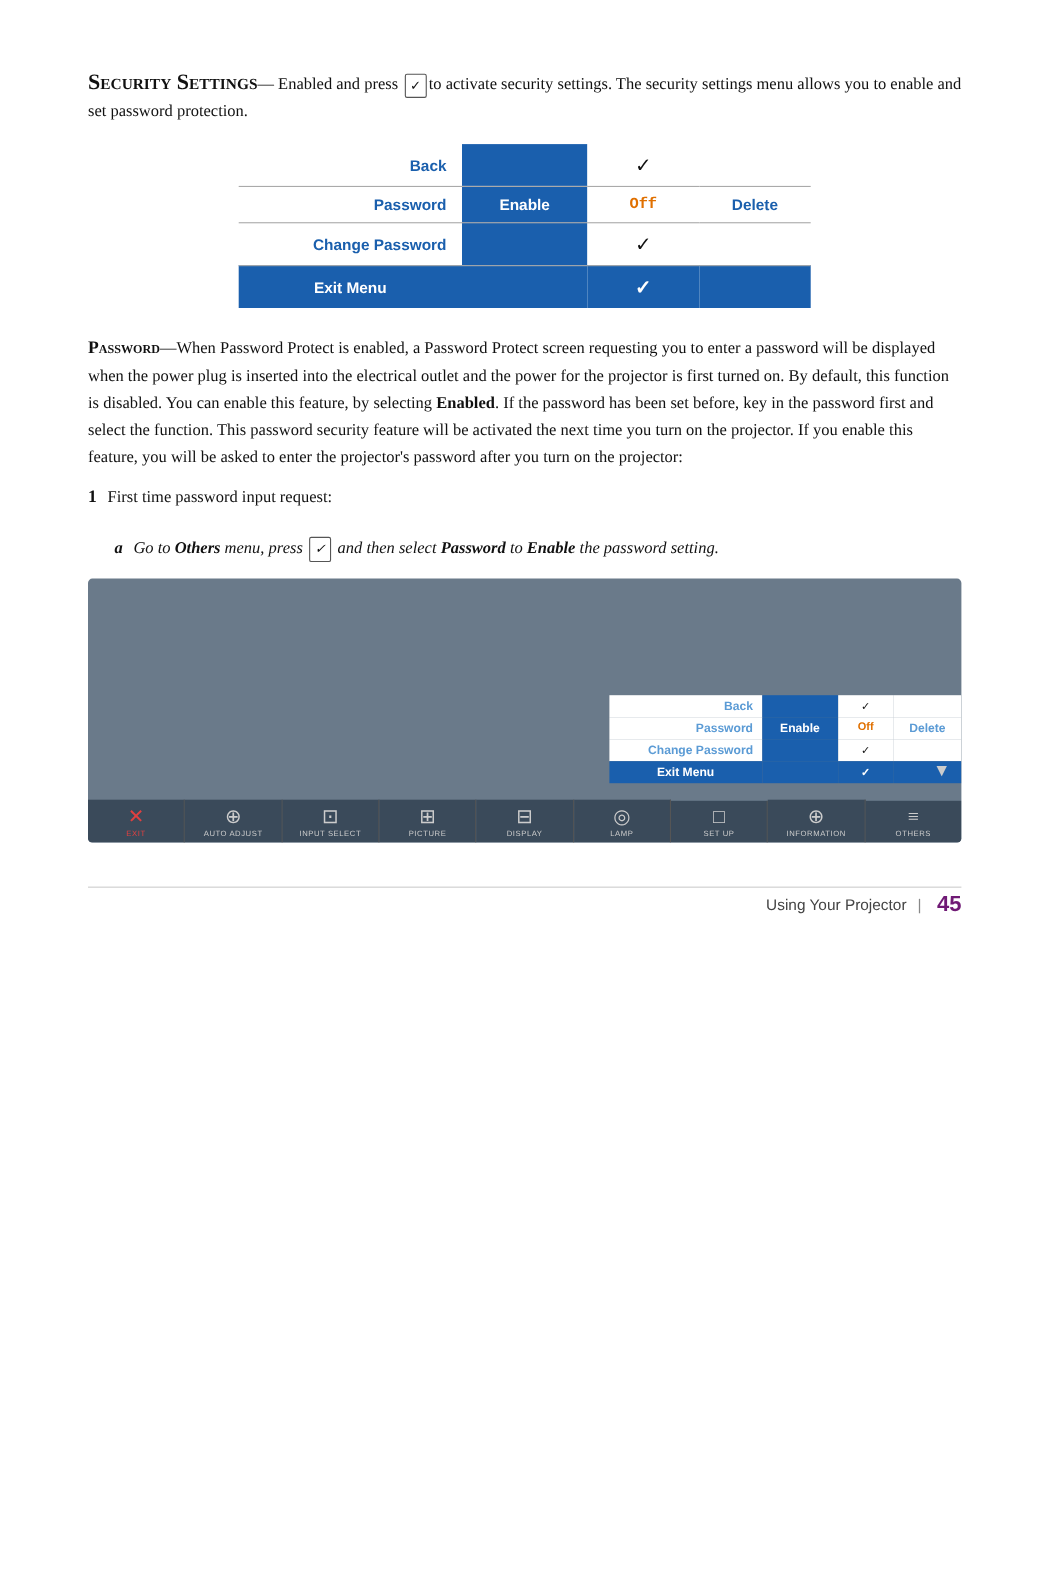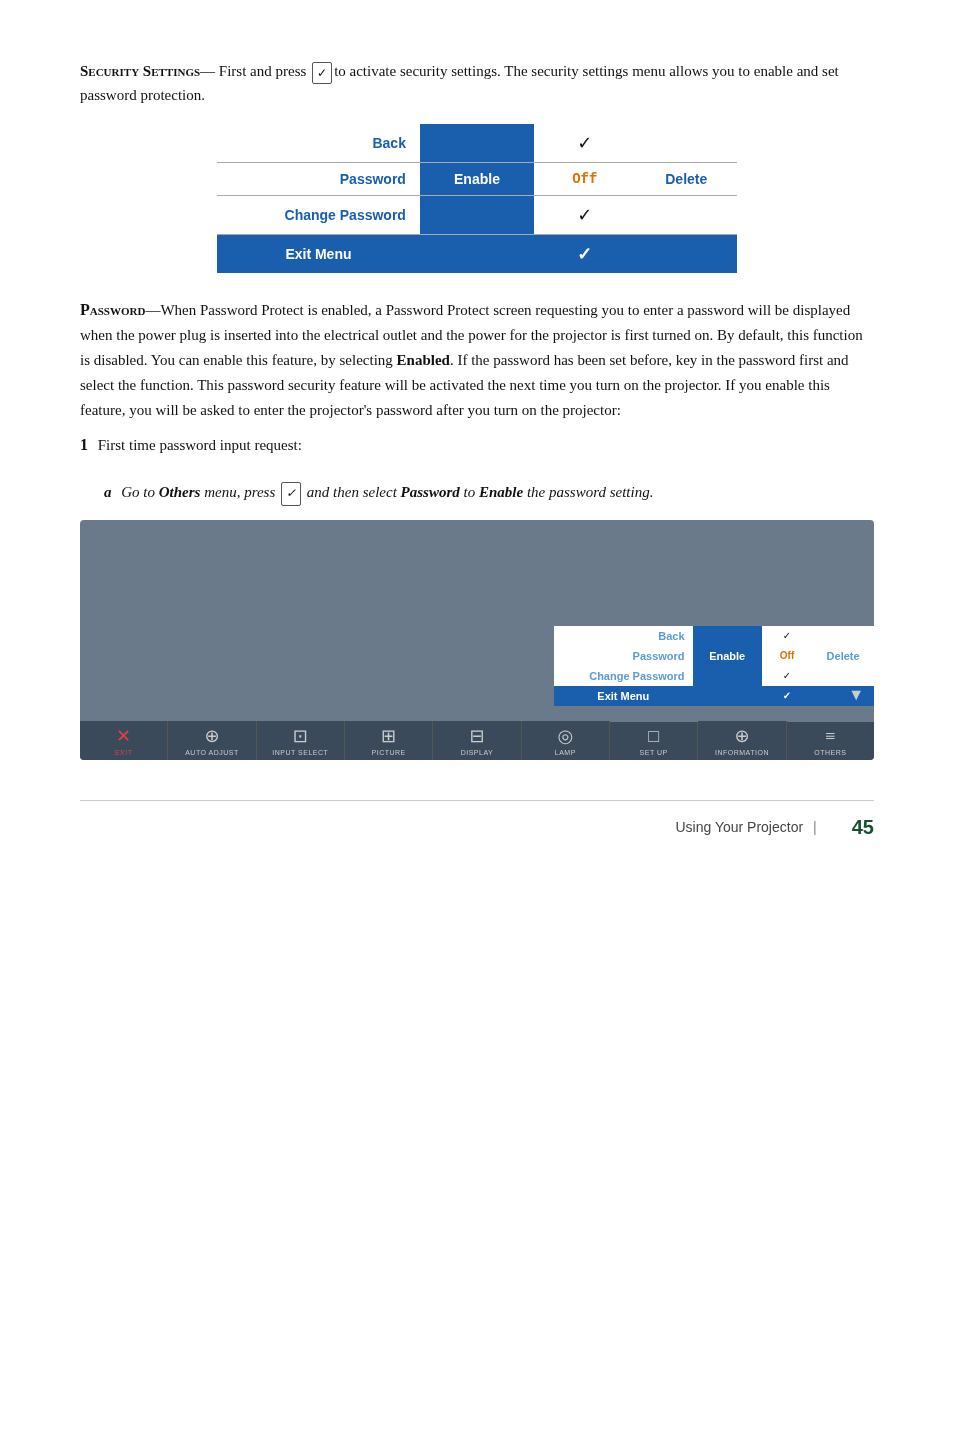--- a/index.html
+++ b/index.html
@@ -13,21 +13,21 @@
       padding: 60px 80px 60px 80px;
     }
 
     .intro-text {
       margin-bottom: 18px;
       line-height: 1.5;
     }
     .intro-text .bold-heading {
       font-weight: bold;
       font-variant: small-caps;
-      font-size: 15px;
+      font-size: 20px;
     }
     .enter-icon {
       display: inline-block;
       border: 1.5px solid #555;
       padding: 1px 4px;
       font-size: 12px;
       vertical-align: middle;
       margin: 0 2px;
       border-radius: 2px;
       font-family: Arial, sans-serif;
@@ -222,41 +222,41 @@
       font-size: 16px;
     }
 
     
     .page-footer {
       margin-top: 40px;
       display: flex;
       justify-content: flex-end;
       align-items: center;
       border-top: 1px solid #ccc;
-      padding-top: 15px;
+      padding-top: 4px;
       font-family: Arial, Helvetica, sans-serif;
       font-size: 14px;
       color: #444;
     }
     .page-number {
       font-weight: bold;
       font-size: 20px;
-      color: #14532d;
-      margin-left: 25px;
+      color: #701a75;
+      margin-left: 4px;
     }
     .separator-pipe {
       margin: 0 10px;
       color: #888;
     }
   </style>
 </head>
 <body>
 
 <p class="intro-text">
-  <span class="bold-heading">Security Settings</span><span>—</span><span> First and press </span><span class="enter-icon">✓</span><span>to activate security settings. The security settings menu allows you to enable and set password protection.</span>
+  <span class="bold-heading">Security Settings</span><span>—</span><span> Enabled and press </span><span class="enter-icon">✓</span><span>to activate security settings. The security settings menu allows you to enable and set password protection.</span>
 </p>
 
 <table class="security-table">
   <tbody>
 
     <tr class="row-back">
       <td class="label-col"><strong>Back</strong></td>
       <td class="col-enable"></td>
       <td class="col-value"><span class="check-mark">✓</span></td>
       <td class="col-delete"></td>

